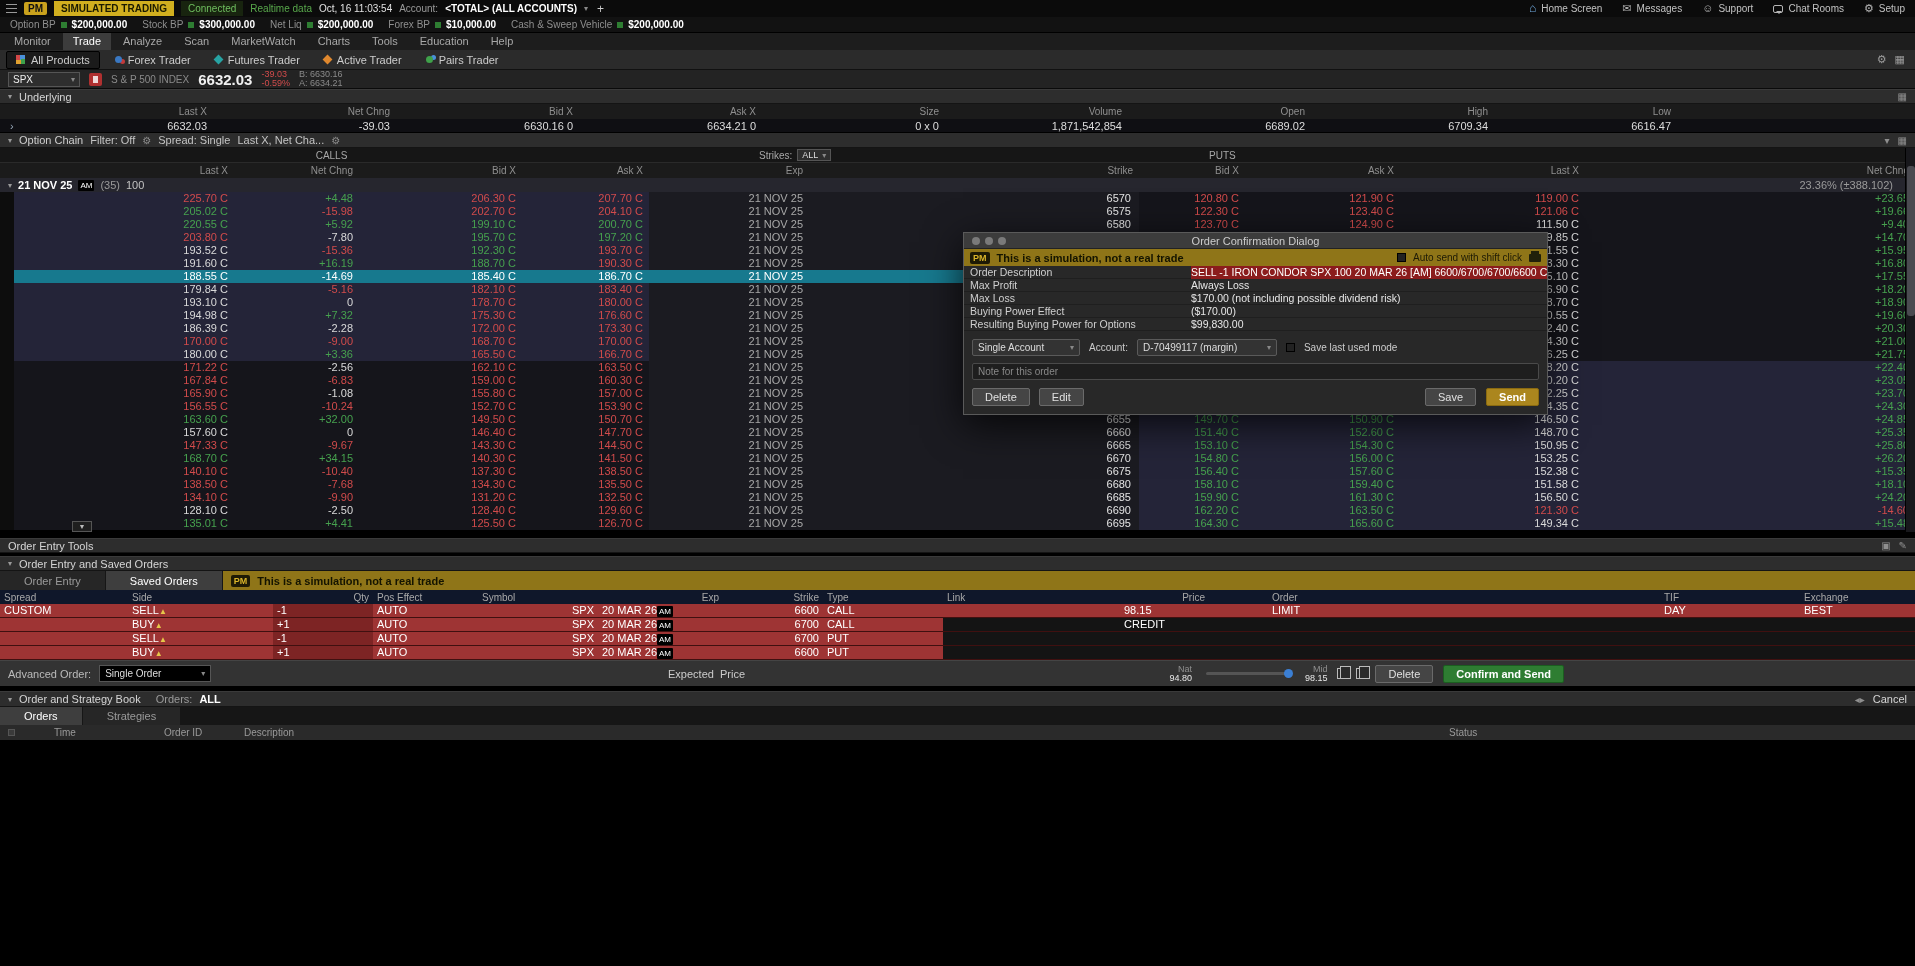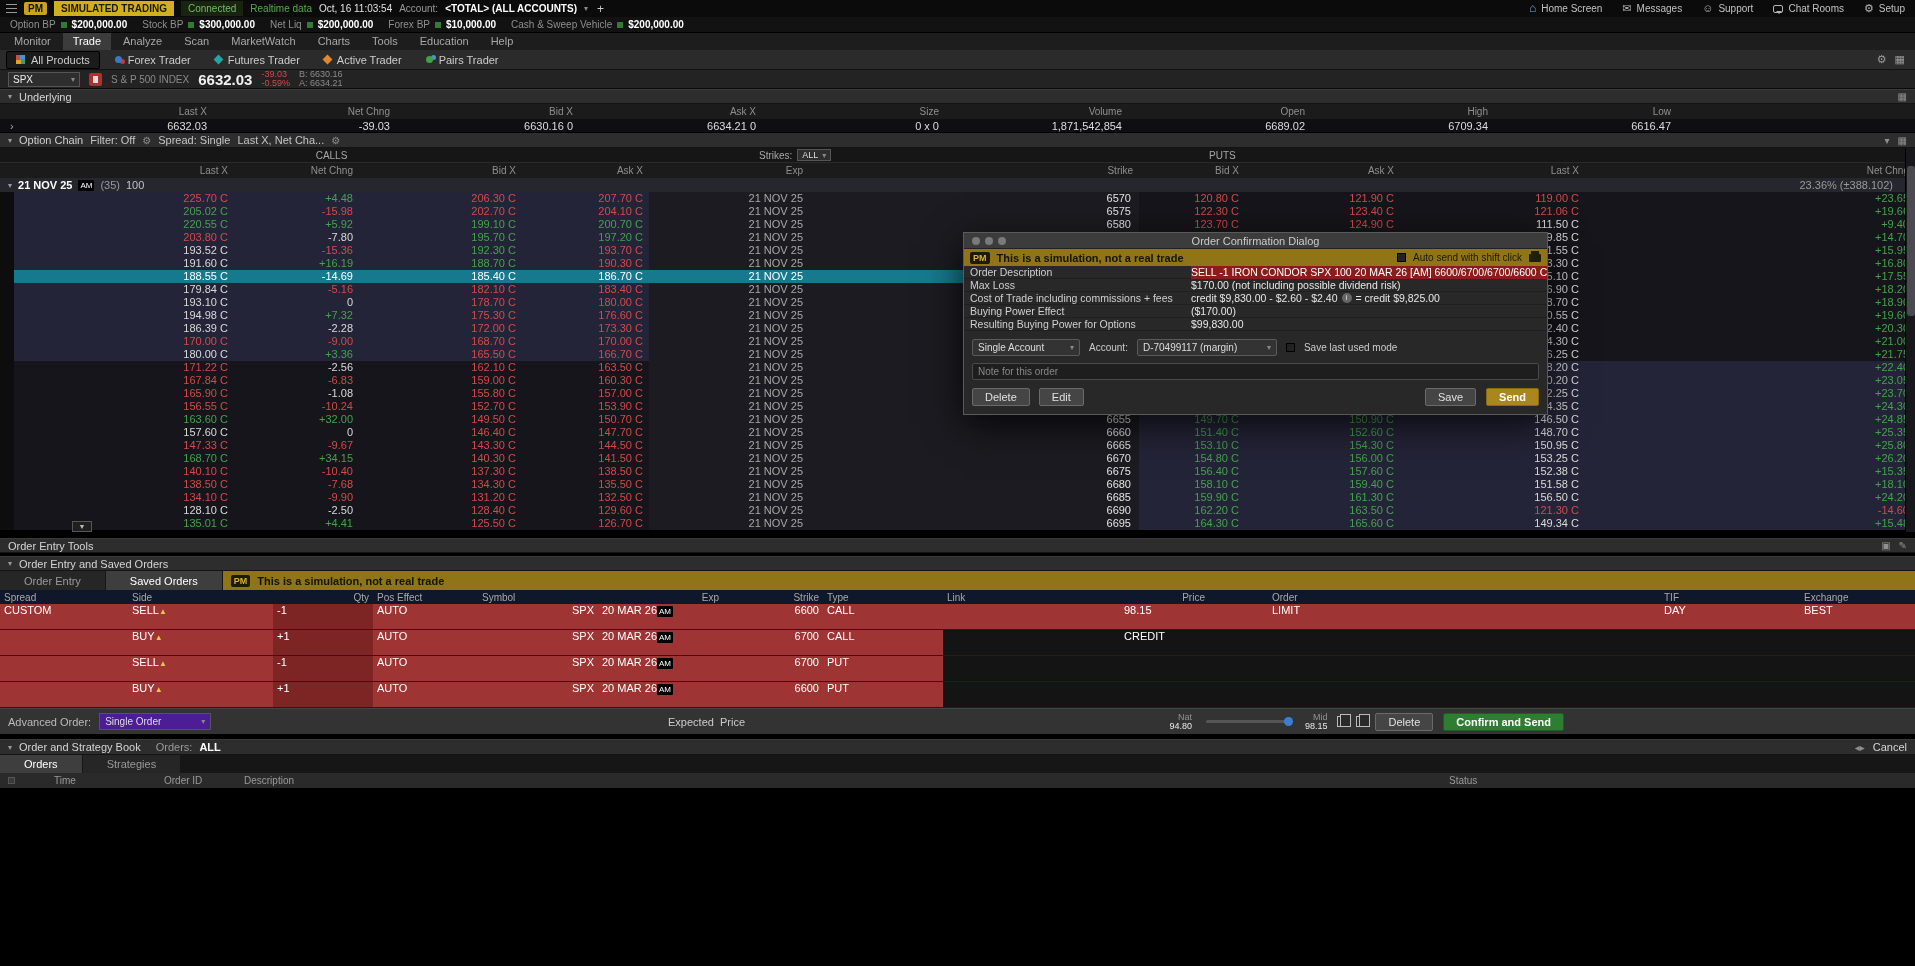--- a/index.html
+++ b/index.html
@@ -100,34 +100,34 @@
 .so-tabs{height:19px;background:#161616;display:flex;align-items:stretch}
 .so-tab{padding:3px 24px;background:#262626;color:#9a9a9a;margin-right:1px;display:flex;align-items:center}
 .so-tab.on{background:#3e3e3e;color:#fff}
 .sim-bar{flex:1;background:#8f7518;display:flex;align-items:center;gap:7px;padding:0 8px;color:#141400;font-weight:bold}
 .sim-pm{background:#1d1a05;color:#d9b42a;font-size:9px;font-weight:bold;padding:0 3px;border-radius:2px;line-height:12px}
 .so-grid{display:grid;grid-template-columns:128px 145px 100px 105px 120px 125px 100px 120px 177px 148px 392px 140px 115px}
 .so-cols{height:14px;background:#0f172a;align-items:center}
 .so-h{color:#a8a8a8;font-size:10px;padding:0 4px;overflow:hidden}
 .so-h.r,.ar{text-align:right}
 .so-h.pr{text-align:right;padding-right:63px}
-.so-row{height:26px;line-height:13px;background:#9e3434;border-bottom:1px solid #401010;color:#fff}
+.so-row{height:14px;line-height:13px;background:#9e3434;border-bottom:1px solid #401010;color:#fff}
 .so-row .cell{padding:0 4px;overflow:hidden;display:block}
 .so-row .cell.dark{background:#141414}
 .side{display:flex;align-items:center}
 .warn{color:#e6c84a;font-size:8px;margin-left:auto;margin-right:26px}
 .qty-cell{background:#7d2424;display:flex;justify-content:flex-end;gap:3px;align-items:center}
 .price{display:flex;align-items:center;gap:3px}
 .pval{width:58px;text-align:right;flex:none}
 .picon{width:10px;height:8px;background:#cfcfcf;border-radius:1px;position:relative;flex:none}
 .picon::before{content:"";position:absolute;top:-2px;left:0;width:5px;height:2px;background:#cfcfcf}
 
 .advbar{height:26px;background:#333;display:flex;align-items:center;padding:0 8px;gap:8px;border-top:1px solid #444;position:relative}
 .adv-label{color:#bbb}
-.adv-select{width:112px;height:17px;background:#4c1d95;border:1px solid #555;color:#ddd;display:flex;justify-content:space-between;align-items:center;padding:0 5px;font-size:10px}
+.adv-select{width:112px;height:17px;background:#000000;border:1px solid #555;color:#ddd;display:flex;justify-content:space-between;align-items:center;padding:0 5px;font-size:10px}
 .expected{position:absolute;left:668px;color:#ccc;white-space:pre}
 .adv-right{margin-left:auto;display:flex;align-items:center;gap:10px;margin-right:343px}
 .mini-stack{display:flex;flex-direction:column;align-items:flex-end;font-size:9px;line-height:9px}
 .mini-stack .lab{color:#8f8f8f}
 .mini-stack .num{color:#e8e8e8}
 .slider{width:85px;height:3px;background:#555;border-radius:2px;position:relative;margin:0 4px}
 .slider .dot{position:absolute;right:-2px;top:-3px;width:9px;height:9px;border-radius:50%;background:#3b7fd4}
 .icon-copy{width:9px;height:11px;border:1px solid #bbb;background:#2a2a2a;position:relative;display:inline-block}
 .icon-copy::after{content:"";position:absolute;left:2px;top:-3px;width:9px;height:11px;border:1px solid #bbb;background:#2a2a2a}
 .btn{height:18px;background:#454545;border:1px solid #6a6a6a;color:#e0e0e0;padding:0 12px;border-radius:2px;font-size:11px;display:flex;align-items:center;white-space:nowrap}
@@ -879,28 +879,26 @@
     <span class="checkbox"></span>
     <span class="dlg-autosend">Auto send with shift click</span>
     <span class="icon-print"></span>
   </div>
   <div>
       <div class="dlg-row">
         <span class="lab">Order Description</span>
         <span class="val alert">SELL -1 IRON CONDOR SPX 100 20 MAR 26 [AM] 6600/6700/6700/6600 CALL/PUT @...</span>
       </div>
       <div class="dlg-row">
+        <span class="lab">Max Profit</span>
+        <span class="val grow">Always Loss</span>
+      </div>
+      <div class="dlg-row">
         <span class="lab">Max Loss</span>
         <span class="val grow">$170.00 (not including possible dividend risk)</span>
-      </div>
-      <div class="dlg-row">
-        <span class="lab">Cost of Trade including commissions + fees</span>
-        <span class="val">credit $9,830.00 - $2.60 - $2.40</span>
-        <i class="info-icon">i</i>
-        <span class="val grow">=  credit $9,825.00</span>
       </div>
       <div class="dlg-row">
         <span class="lab">Buying Power Effect</span>
         <span class="val grow">($170.00)</span>
       </div>
       <div class="dlg-row">
         <span class="lab">Resulting Buying Power for Options</span>
         <span class="val grow">$99,830.00</span>
       </div>
     </div>

